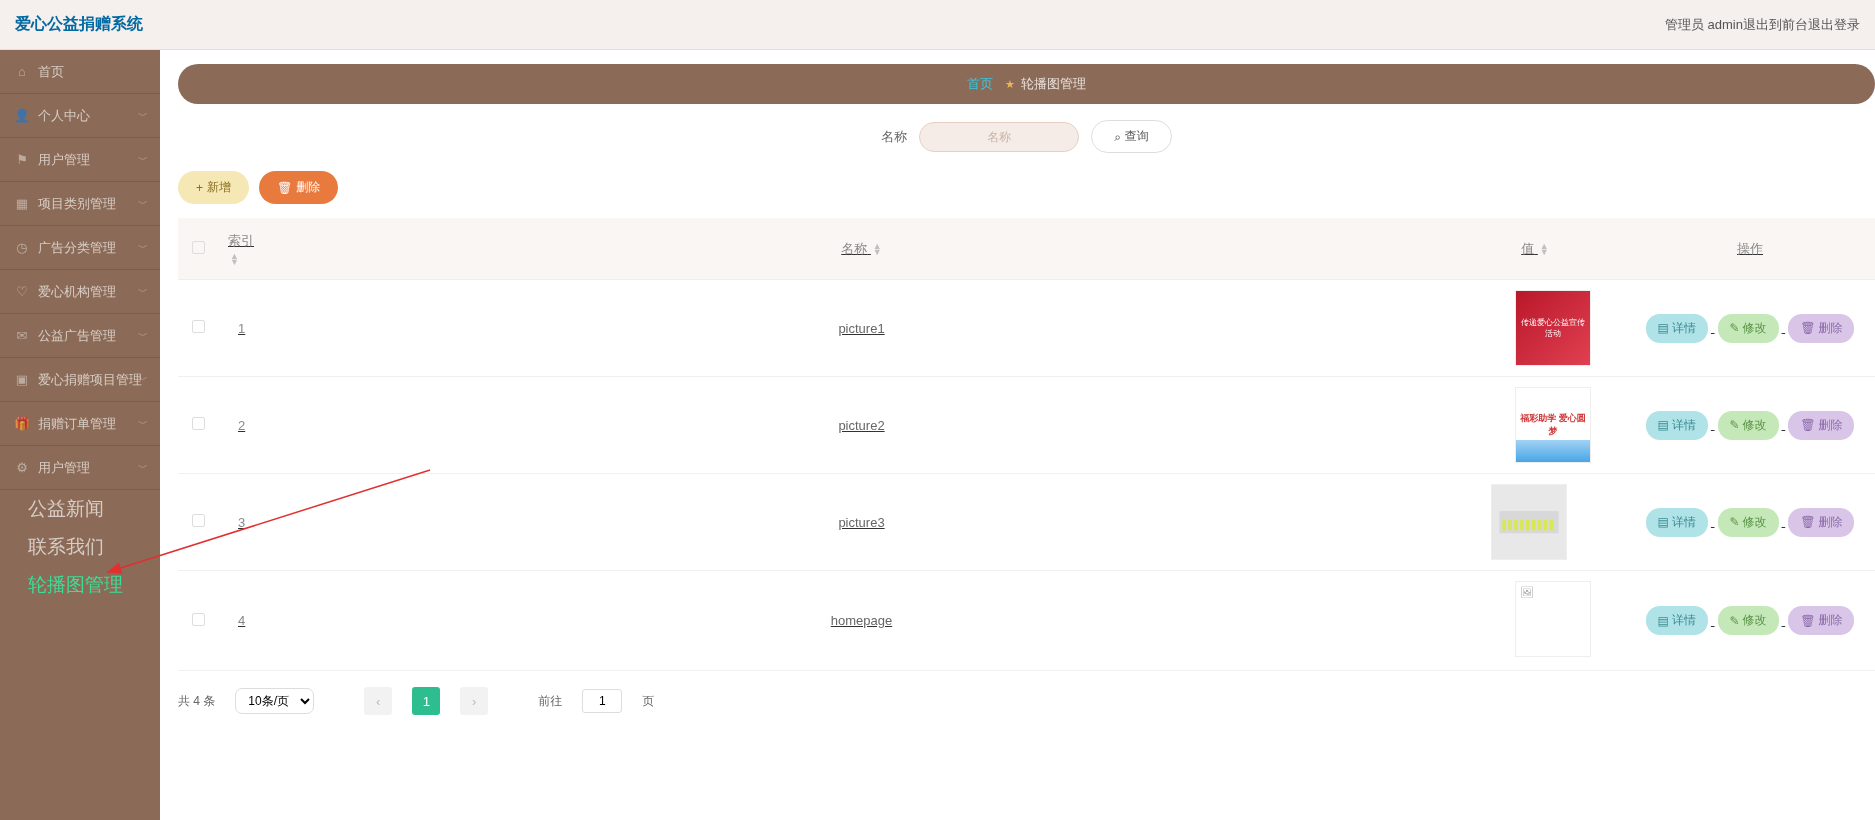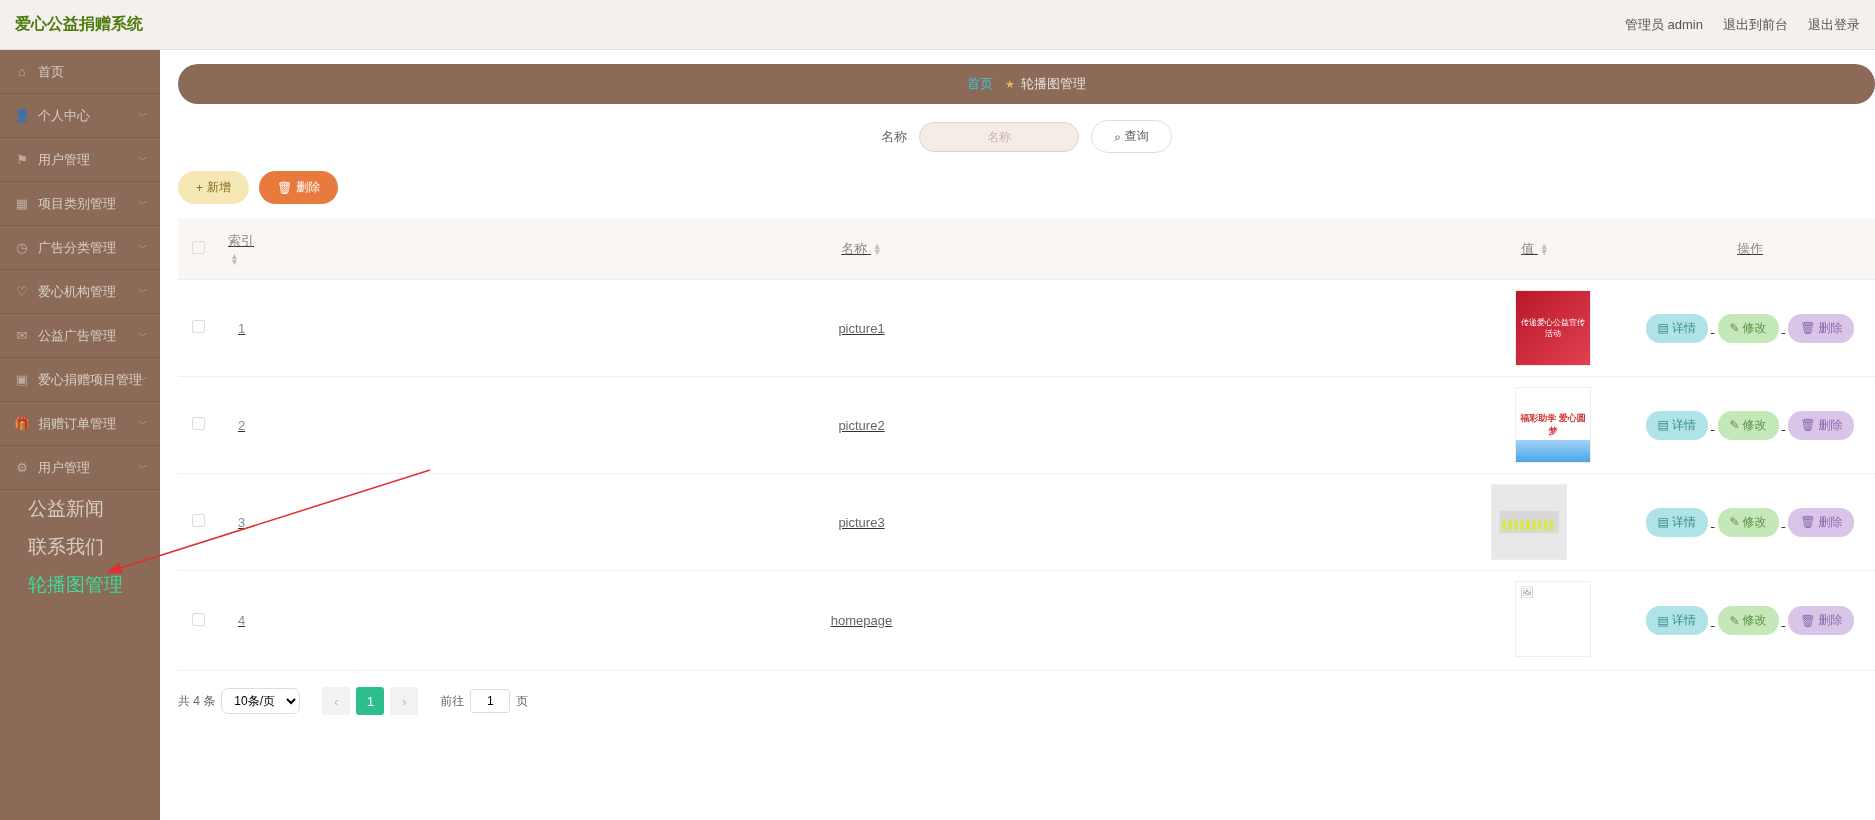--- a/index.html
+++ b/index.html
@@ -1,20 +1,20 @@
 <!DOCTYPE html>
 <html><head>
   <meta charset="utf-8">
   <style>
     * { margin: 0; padding: 0; box-sizing: border-box; }
     body { font-family: "Microsoft YaHei", Arial, sans-serif; font-size: 13px; color: #333; background: #fff; }
     
     .topbar { height: 50px; background: #f5f0ee; border-bottom: 1px solid #e8dcd6; display: flex; justify-content: space-between; align-items: center; padding: 0 15px; }
-    .logo { font-weight: bold; font-size: 16px; color: #4d7c0f; }
-    .top-right { display: flex; gap: 20px; color: #555; font-size: 13px; }
+    .logo { font-weight: bold; font-size: 16px; color: #0369a1; }
+    .top-right { display: flex; color: #555; font-size: 13px; }
     .top-right span { cursor: pointer; }
     
     .layout { display: flex; height: calc(100vh - 50px); }
     
     .sidebar { width: 160px; background: #8b6b58; color: #d8cdc5; display: flex; flex-direction: column; }
     .menu-item { display: flex; align-items: center; padding: 0 14px; height: 44px; border-bottom: 1px solid rgba(0,0,0,0.12); cursor: pointer; position: relative; font-size: 13px; }
     .menu-item .micon { width: 16px; display: inline-flex; justify-content: center; margin-right: 8px; opacity: 0.65; }
     .menu-item .chev { position: absolute; right: 12px; font-size: 10px; opacity: 0.6; }
     .submenu .menu-sub { display: flex; align-items: center; padding: 0 14px 0 28px; height: 38px; cursor: pointer; font-size: 19px; }
     .submenu .menu-sub.active { color: #3ddc97; }
@@ -54,21 +54,21 @@
     .thumb.group { background: #e8e8e8; display:flex; align-items:center; justify-content:center; }
     .thumb.empty { background: #fff; position: relative; }
     .thumb.empty::before { content: "🖼"; position: absolute; top: 4px; left: 4px; font-size: 11px; color: #999; }
     .group-svg { width: 100%; height: 60%; }
     
     .op-btn { border: none; border-radius: 14px; padding: 6px 12px; font-size: 12px; cursor: pointer; margin: 0 3px; display: inline-flex; align-items: center; gap: 3px; }
     .op-detail { background: #b0e3e8; color: #3a8a92; }
     .op-edit { background: #c5e8b8; color: #5a9247; }
     .op-del { background: #d8c5e8; color: #8a6aa8; }
     
-    .pager { display: flex; align-items: center; gap: 6px; margin-top: 16px; font-size: 12px; color: #666; }
+    .pager { display: flex; align-items: center; gap: 20px; margin-top: 16px; font-size: 12px; color: #666; }
     .pg-select { border: 1px solid #ddd; border-radius: 7px; padding: 4px 8px; font-size: 12px; background: #fff; }
     .pg-btn { width: 28px; height: 28px; border: none; background: #f2f2f2; color: #bbb; border-radius: 3px; cursor: pointer; display: inline-flex; align-items: center; justify-content: center; }
     .pg-btn.active { background: #2dbd8e; color: #fff; }
     .pg-input { width: 40px; border: 1px solid #ddd; border-radius: 3px; padding: 4px 6px; text-align: center; font-size: 12px; }
     
     .annotation-arrow { position: absolute; pointer-events: none; z-index: 1000; }
   </style>
 </head>
 <body>
 

